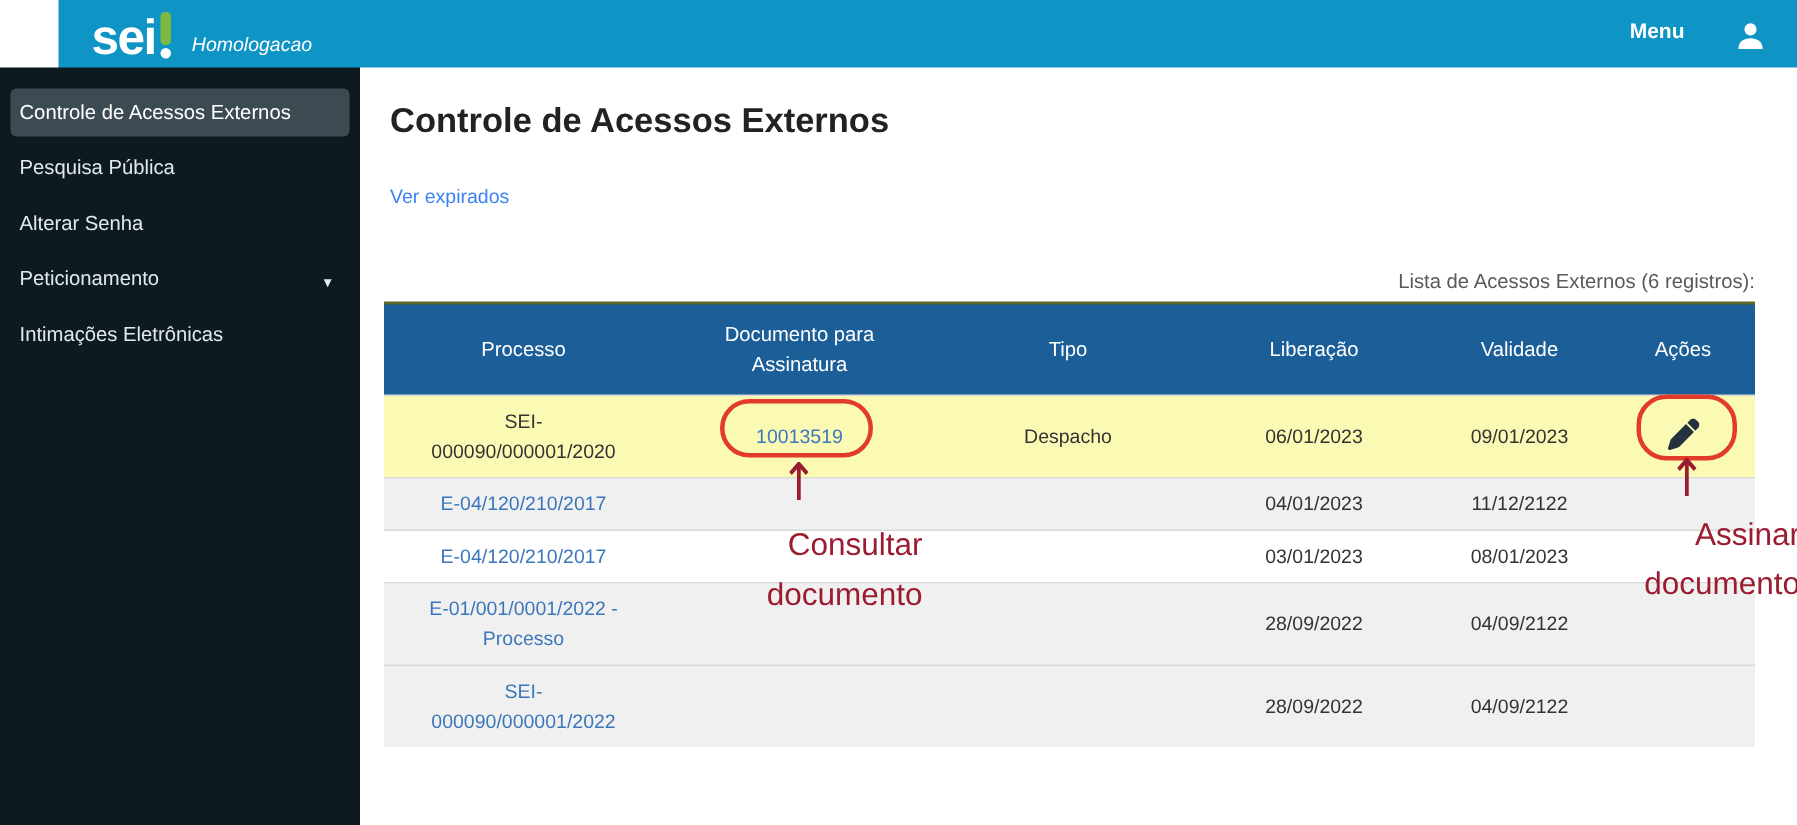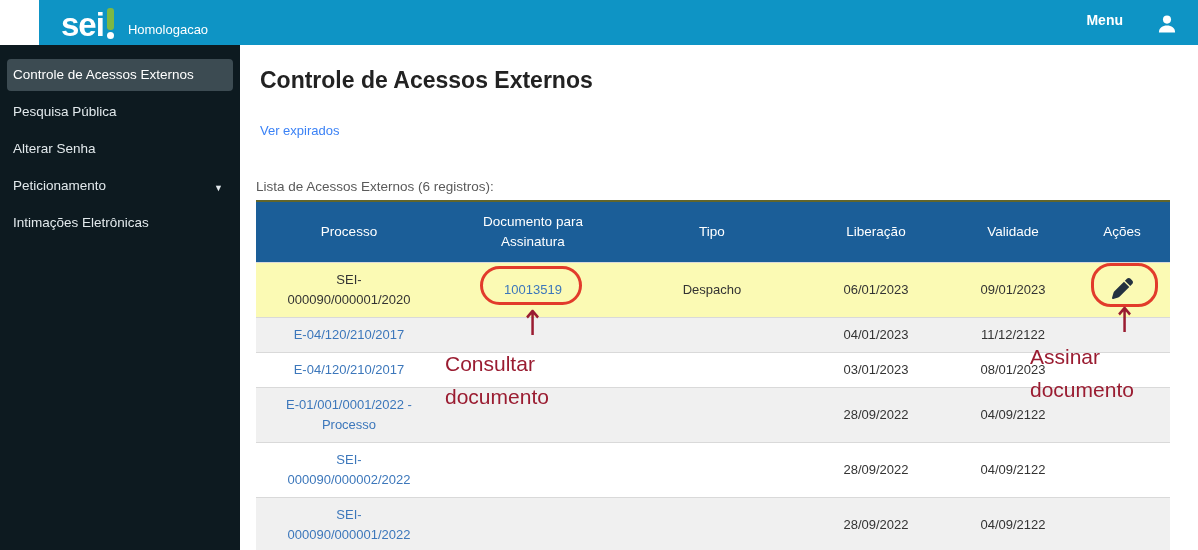--- a/index.html
+++ b/index.html
@@ -20,21 +20,21 @@
     margin-left: 39px;
   }
   .logo-wrap { display: flex; align-items: flex-end; margin-left: 22px; }
   .logo-sei {
     font-size: 33px; font-weight: bold; letter-spacing: -1px;
     color: #fff; line-height: 30px;
   }
   .logo-bang { display: flex; flex-direction: column; align-items: center; margin-left: 3px; margin-bottom: 1px; }
   .logo-bang .bar { width: 7px; height: 22px; background: #7db843; border-radius: 3px; }
   .logo-bang .dot { width: 7px; height: 7px; background: #ffffff; border-radius: 50%; margin-top: 2px; }
-  .env-label { font-size: 13px; color: #fff; margin-left: 14px; margin-bottom: 3px; }
+  .env-label { font-size: 13px; color: #fff; margin-left: 14px; margin-bottom: 3px; font-style: italic; }
   .topbar-right { margin-left: auto; display: flex; align-items: flex-start; gap: 18px; margin-right: 16px; }
   .menu-link { font-size: 14px; font-weight: bold; color: #fff; cursor: pointer; margin-right: 14px; }
   .icon-btn { width: 24px; height: 24px; display: flex; align-items: center; justify-content: center; cursor: pointer; }
 
   
   .sidebar {
     position: absolute; left: 0; top: 45px; width: 240px; height: 505px;
     background: #0d1a20;
     padding-top: 14px;
   }
@@ -47,21 +47,21 @@
     cursor: pointer;
     line-height: 16px;
   }
   .side-item.active { background: #3c4b52; color: #ffffff; }
   .side-item .caret { position: absolute; right: 10px; top: 10px; font-size: 9px; color: #e2e9ec; }
 
   
   .main { position: absolute; left: 240px; top: 45px; width: 958px; height: 505px; background: #fff; }
   .page-title { font-size: 23px; font-weight: bold; color: #222; margin: 22px 0 0 20px; }
   .ver-expirados { display: inline-block; font-size: 13px; color: #3b82f6; margin: 29px 12px 0 20px; cursor: pointer; text-decoration: none; }
-  .list-caption { width: 914px; margin: 40px 0 6px 16px; text-align: left; font-size: 13.5px; color: #5a5a5a; }
+  .list-caption { width: 914px; margin: 40px 0 6px 16px; text-align: right; font-size: 13.5px; color: #5a5a5a; }
 
   
   table.acessos { border-collapse: collapse; margin-left: 16px; width: 914px; border-top: 2px solid #61652c; table-layout: fixed; }
   table.acessos th {
     background: #1b5e98; color: #fff; font-weight: normal; font-size: 13.5px;
     padding: 10px 4px; text-align: center; line-height: 20px; vertical-align: middle;
   }
   table.acessos th .th-narrow { max-width: 120px; margin: 0 auto; }
   table.acessos td {
     font-size: 13px; color: #333; text-align: center; vertical-align: middle;
@@ -86,21 +86,21 @@
   }
   .ann-circle.c1 { left: 480px; top: 266px; width: 102px; height: 39px; }
   .ann-circle.c2 { left: 1091px; top: 263px; width: 67px; height: 44px; }
   .ann-arrow {
     position: absolute; color: #9a1c31; font-size: 30px; line-height: 30px;
     transform: scaleY(1.15); pointer-events: none; font-family: "DejaVu Sans", sans-serif;
   }
   .ann-arrow.a1 { left: 520px; top: 308px; }
   .ann-arrow.a2 { left: 1112px; top: 305px; }
   .ann-label {
-    position: absolute; width: 170px; text-align: left;
+    position: absolute; width: 170px; text-align: right;
     color: #9a1c31; font-size: 21px; line-height: 33px; pointer-events: none;
   }
   .ann-label.l1 { left: 445px; top: 347px; }
   .ann-label.l2 { left: 1030px; top: 340px; }
 </style>
 </head>
 <body>
 
 <div class="topbar">
   <div class="logo-wrap">
@@ -207,30 +207,20 @@
         <tr class="row-gray">
           <td>
             <div class="cell-narrow"><a class="tbl-link">E-01/001/0001/2022 - Processo</a></div>
           </td>
           <td></td>
           <td></td>
           <td>28/09/2022</td>
           <td>04/09/2122</td>
           <td></td>
         </tr>
-        <tr class="">
-          <td>
-            <div class="cell-narrow"><a class="tbl-link">SEI-000090/000002/2022</a></div>
-          </td>
-          <td></td>
-          <td></td>
-          <td>28/09/2022</td>
-          <td>04/09/2122</td>
-          <td></td>
-        </tr>
         <tr class="row-gray">
           <td>
             <div class="cell-narrow"><a class="tbl-link">SEI-000090/000001/2022</a></div>
           </td>
           <td></td>
           <td></td>
           <td>28/09/2022</td>
           <td>04/09/2122</td>
           <td></td>
         </tr>

